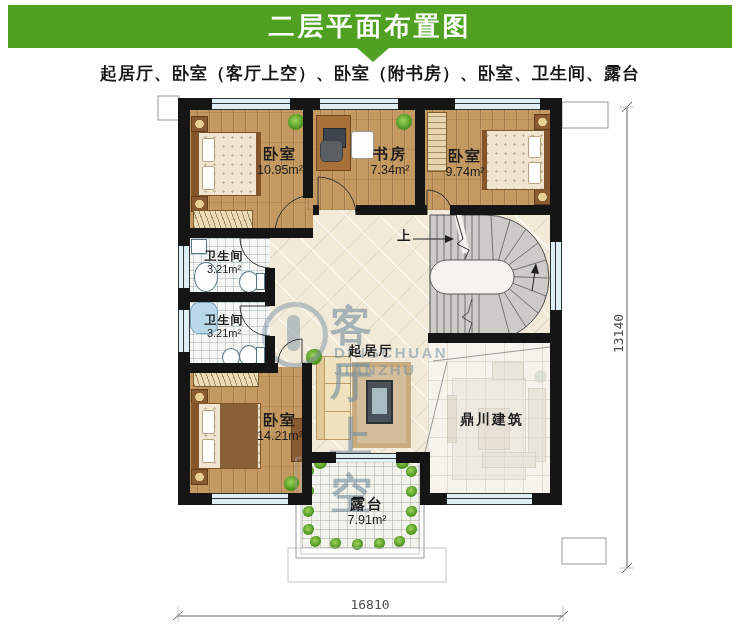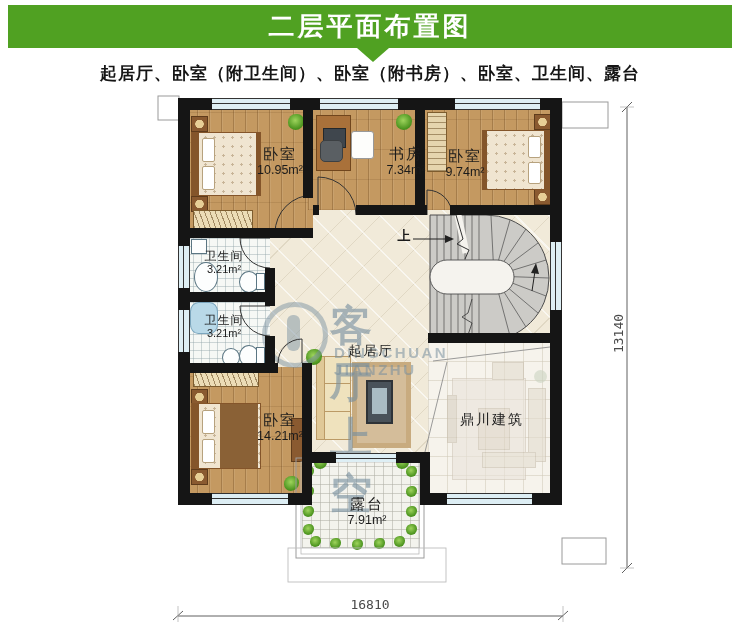--- a/index.html
+++ b/index.html
@@ -43,21 +43,21 @@
        background:radial-gradient(circle at 50% 50%, #e8cf96 0 4px, #8a5a30 4.5px);}
   .wrob{position:absolute;z-index:20;background-color:#ecdcb6;border:1px solid #7d5c2e;
        background-image:repeating-linear-gradient(70deg, rgba(100,70,30,.55) 0 1px, transparent 1px 5px);}
   .closet{position:absolute;z-index:20;background-color:#e6d5ae;border:1px solid #7d5c2e;
        background-image:repeating-linear-gradient(0deg, rgba(100,70,30,.5) 0 1px, transparent 1px 6px);}
   .fix{position:absolute;z-index:21;background:#fdfefe;border:1px solid #5b7683;}
   .plant{position:absolute;z-index:23;border-radius:50% 42% 55% 46%;
        background:radial-gradient(circle at 45% 40%, #9ed45c, #4c941f 65%, #2f6f12);}
   
   .rlabel{position:absolute;z-index:50;text-align:center;color:#1b1b1b;line-height:1.12;}
-  .rname{font-size:15px;font-weight:normal;letter-spacing:2px;}
+  .rname{font-size:15px;font-weight:bold;letter-spacing:2px;}
   .rarea{font-size:12.5px;}
   .rlabel.small .rname{font-size:12px;letter-spacing:1px;}
   .rlabel.small .rarea{font-size:11px;}
   .dimtxt{position:absolute;z-index:50;font-family:"DejaVu Sans Mono", monospace;
        font-size:13px;color:#4a4a4a;text-align:center;}
   
   .wm{position:absolute;z-index:26;pointer-events:none;}
   .wm-logo{position:absolute;left:262px;top:302px;width:56px;height:56px;border-radius:50%;
        border:5px solid rgba(126,148,163,.5);}
   .wm-bar{position:absolute;left:20px;top:8px;width:13px;height:36px;border-radius:6px;
@@ -68,21 +68,21 @@
        color:rgba(118,142,158,.55);}
   svg{position:absolute;pointer-events:none;}
 </style>
 </head>
 <body>
 
 <div class="banner">
   <div class="banner-title">二层平面布置图</div>
 </div>
 <div class="banner-tri"></div>
-<div class="subtitle">起居厅、卧室（附卫生间）、卧室（附书房）、卧室、卫生间、露台</div>
+<div class="subtitle">起居厅、卧室（客厅上空）、卧室（附书房）、卧室、卫生间、露台</div>
 
 <div class="hall" style="left:185px;top:105px;width:370px;height:392px;"></div>
 <div class="wood" style="left:185px;top:105px;width:128px;height:128px;"></div>
 <div class="wood" style="left:308px;top:105px;width:112px;height:105px;"></div>
 <div class="wood" style="left:420px;top:105px;width:135px;height:105px;"></div>
 <div class="wood" style="left:185px;top:367px;width:120px;height:130px;"></div>
 <div class="bathf" style="left:185px;top:233px;width:85px;height:62px;"></div>
 <div class="bathf" style="left:185px;top:297px;width:85px;height:70px;"></div>
 <div class="voidf" style="left:428px;top:343px;width:124px;height:152px;"></div>
 <div class="terrf" style="left:302px;top:462px;width:118px;height:86px;"></div>
@@ -288,21 +288,21 @@
 <div class="win-h" style="left:447px;top:493px;width:85px;height:12px;"></div>
 <div class="win-h" style="left:336px;top:453px;width:60px;height:9px;"></div>
 <div class="win-v" style="left:178px;top:246px;width:12px;height:42px;"></div>
 <div class="win-v" style="left:178px;top:310px;width:12px;height:42px;"></div>
 <div class="win-v" style="left:550px;top:242px;width:12px;height:68px;"></div>
 
 <div class="rlabel" style="left:235px;top:146px;width:90px;">
   <div class="rname">卧室</div>
   <div class="rarea">10.95m²</div>
 </div>
-<div class="rlabel" style="left:364px;top:146px;width:84px;">
+<div class="rlabel" style="left:348px;top:146px;width:84px;">
   <div class="rname">书房</div>
   <div class="rarea">7.34m²</div>
 </div>
 <div class="rlabel" style="left:425px;top:148px;width:80px;">
   <div class="rname">卧室</div>
   <div class="rarea">9.74m²</div>
 </div>
 <div class="rlabel small" style="left:193px;top:250px;width:62px;">
   <div class="rname">卫生间</div>
   <div class="rarea">3.21m²</div>

